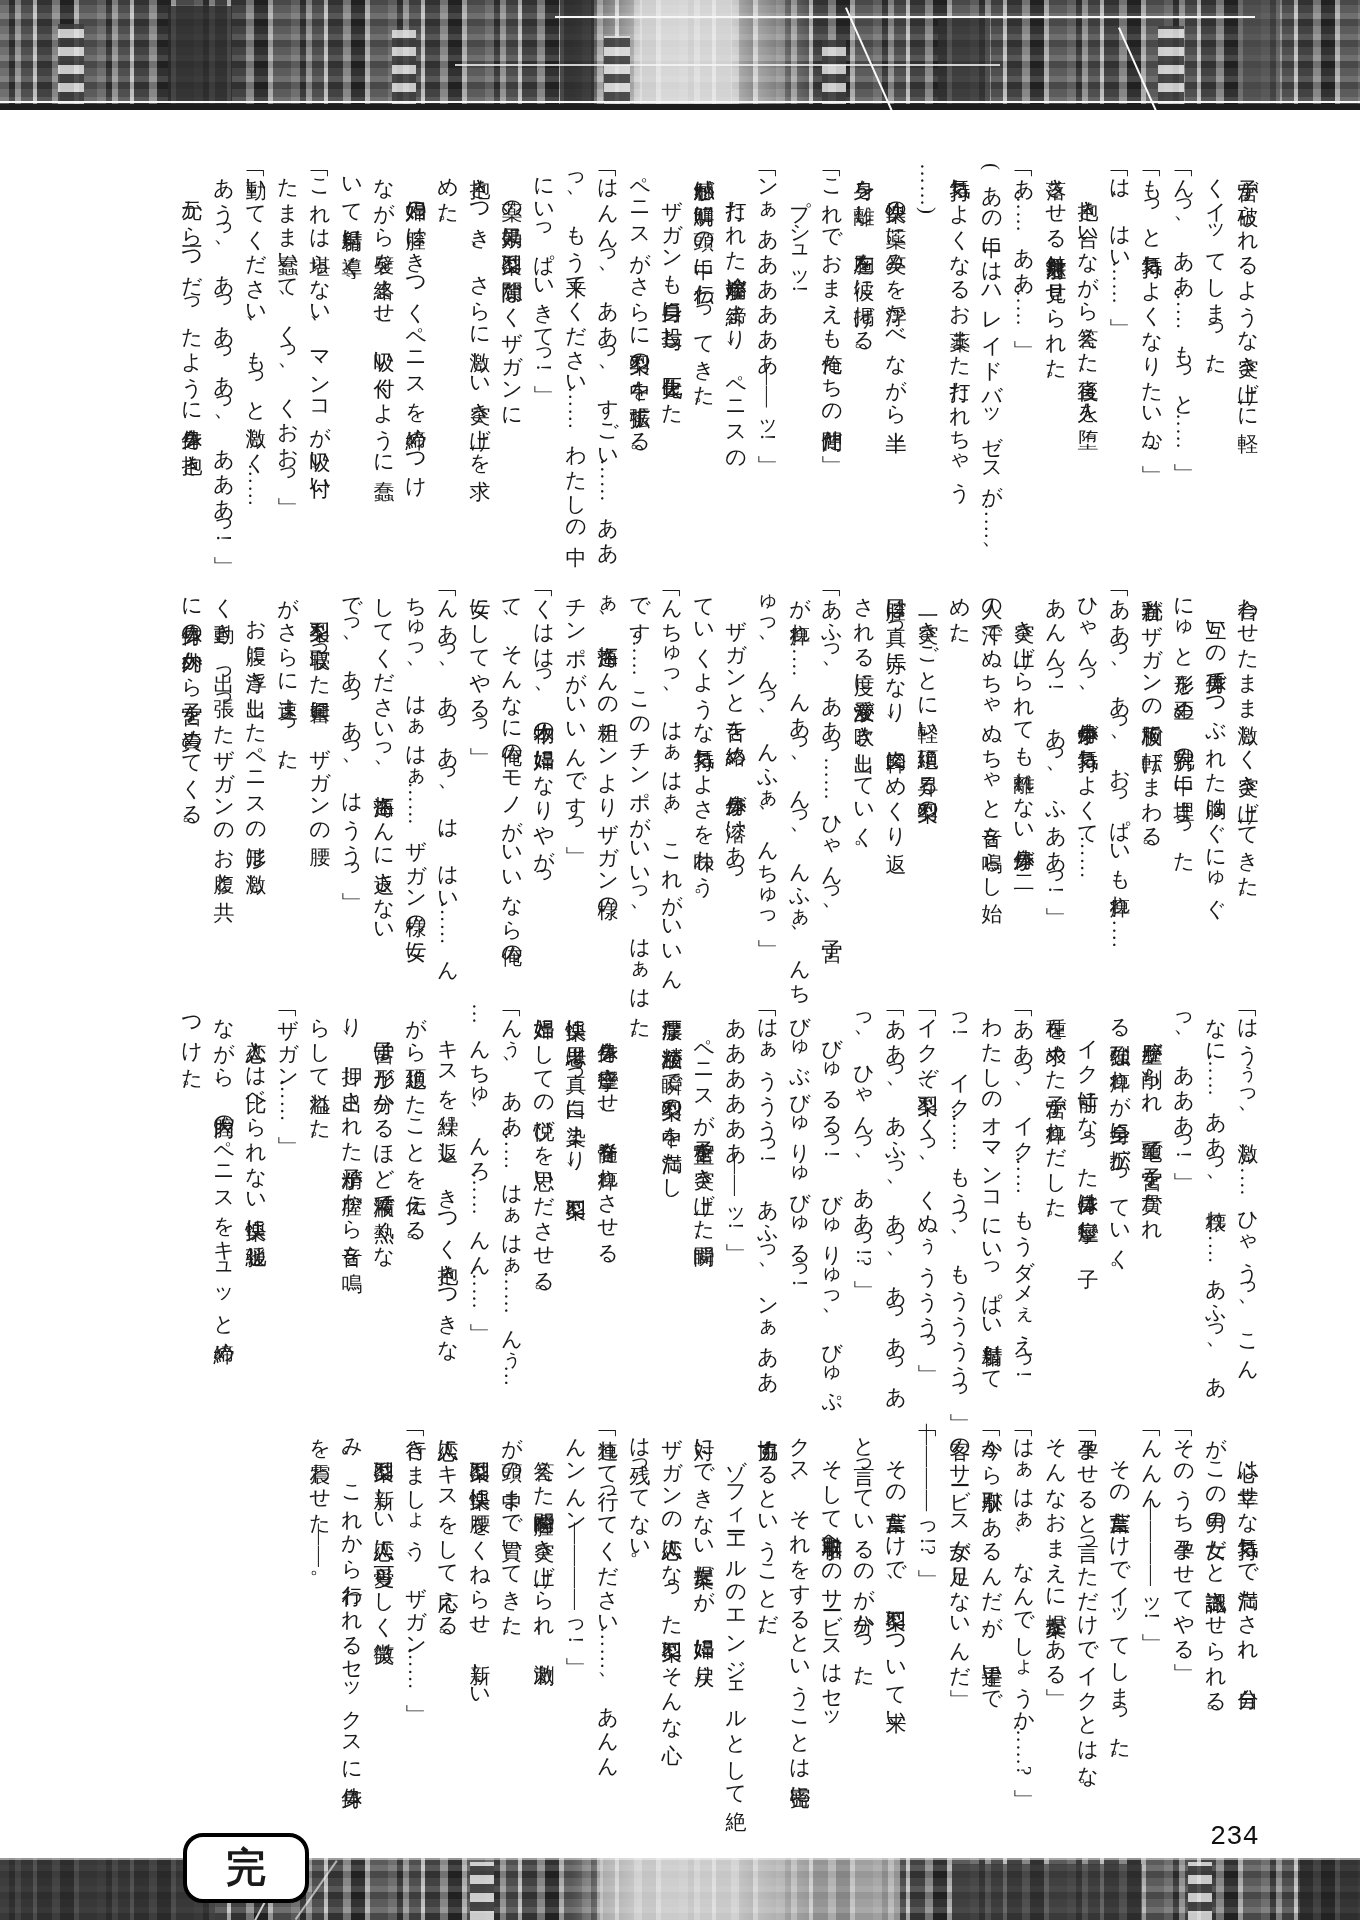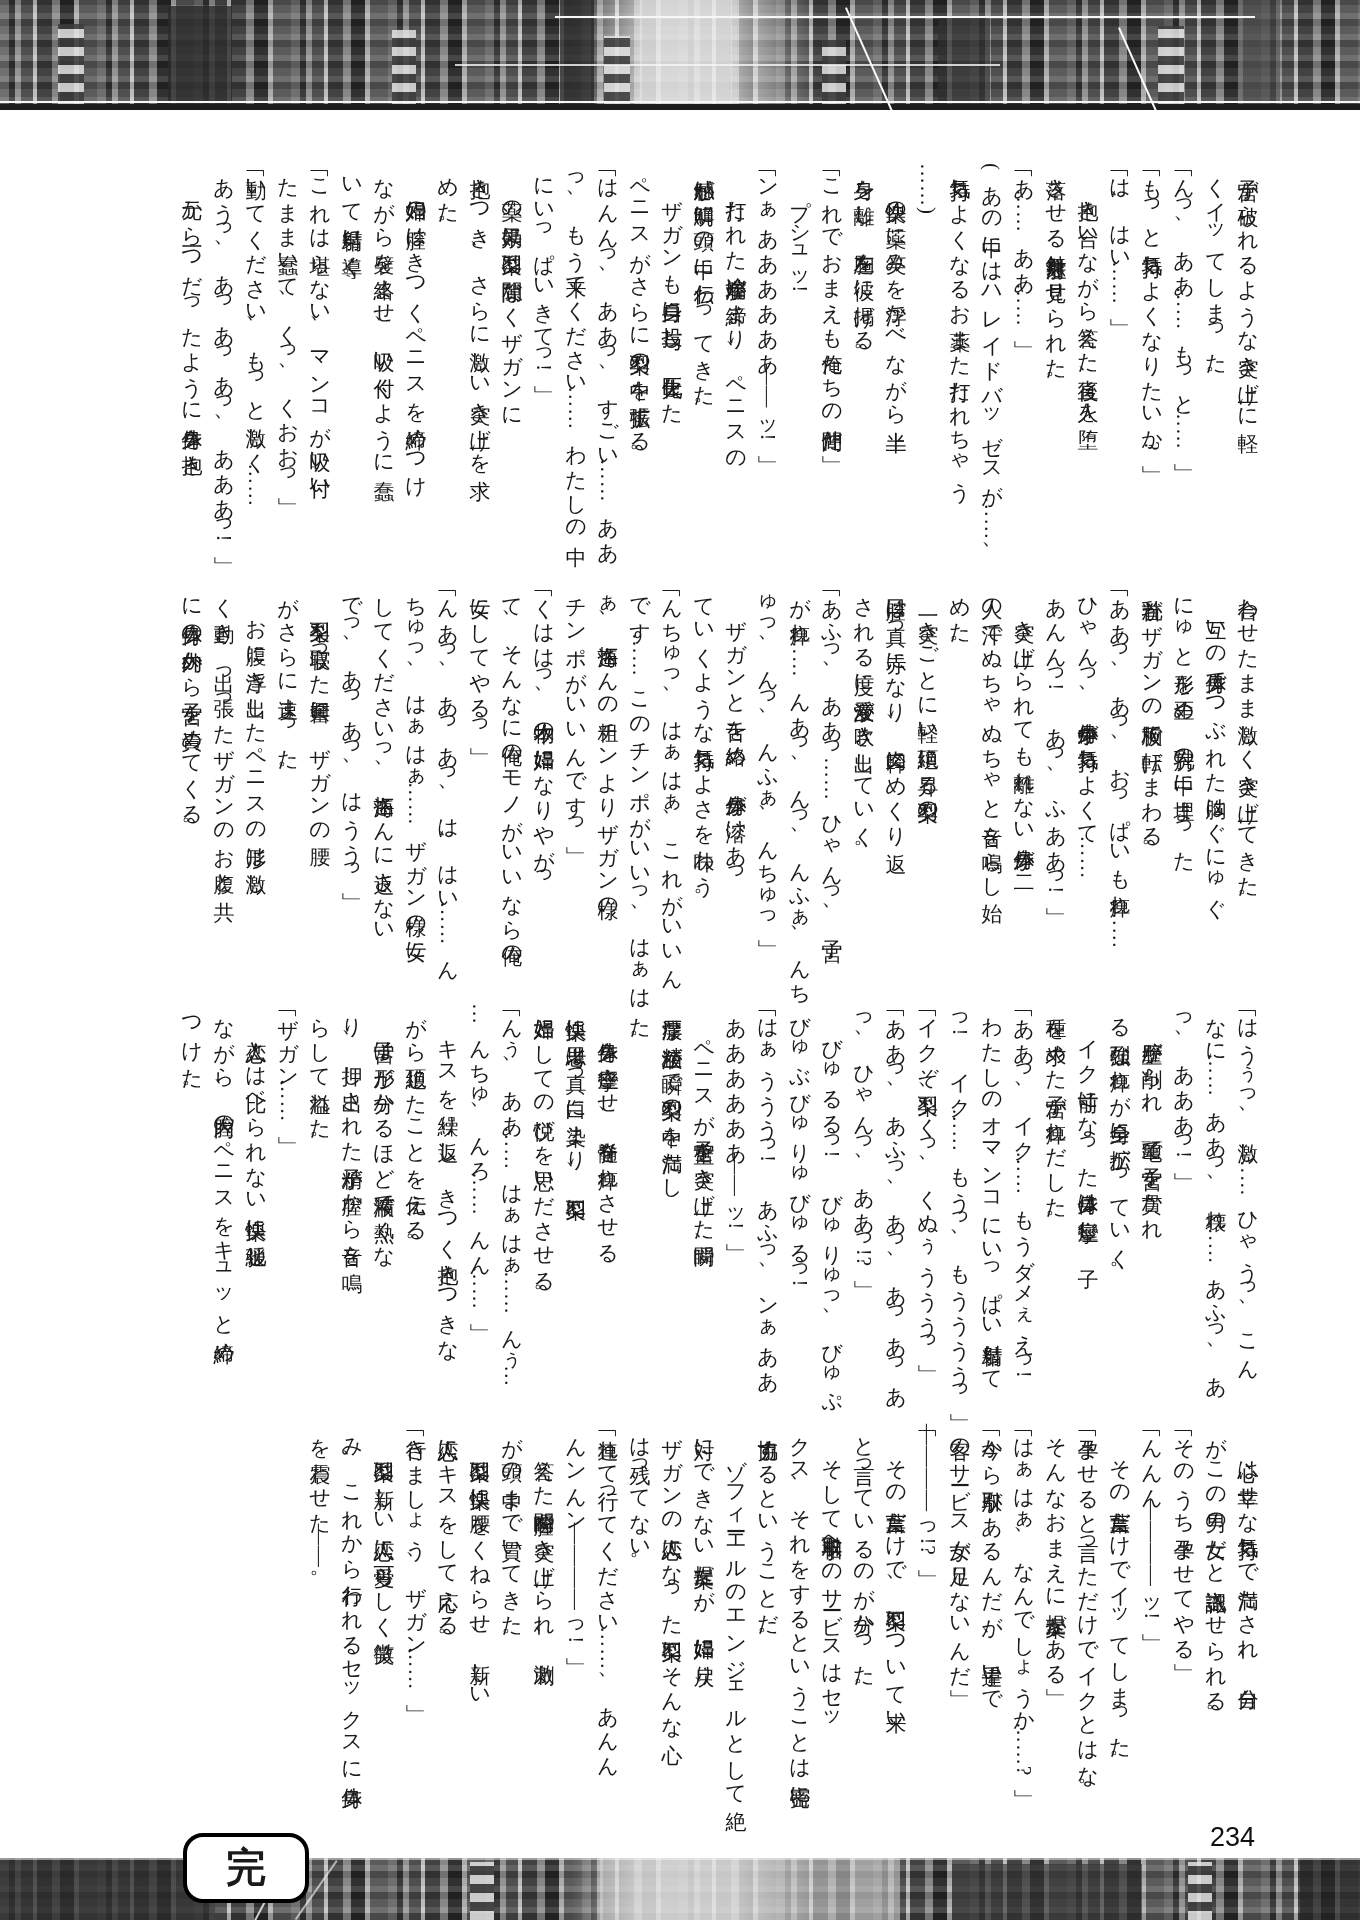--- a/index.html
+++ b/index.html
@@ -25,21 +25,21 @@
   
   .text-area{position:absolute;top:163px;right:96px;width:1092px;z-index:1;}
   .band{
     writing-mode:vertical-rl;text-orientation:mixed;
     width:1092px;height:390px;margin-bottom:30px;overflow:visible;
   }
   .tcol{margin:0;padding:0;font-size:21px;line-height:32px;letter-spacing:1px;white-space:pre;}
   
   .page-number{
     position:absolute;top:1822px;left:1210px;z-index:2;
-    font-family:Liberation Sans, sans-serif;font-size:27px;color:#101010;
+    font-family:Liberation Mono, monospace;font-size:27px;color:#101010;
   }
   .end-badge{
     position:absolute;left:183px;top:1833px;width:118px;height:62px;z-index:3;
     background:#fff;border:4px solid #000;border-radius:20px;
     display:flex;align-items:center;justify-content:center;
   }
   .end-badge span{font-weight:bold;font-size:40px;line-height:1;}
 </style>
 </head>
 <body>

